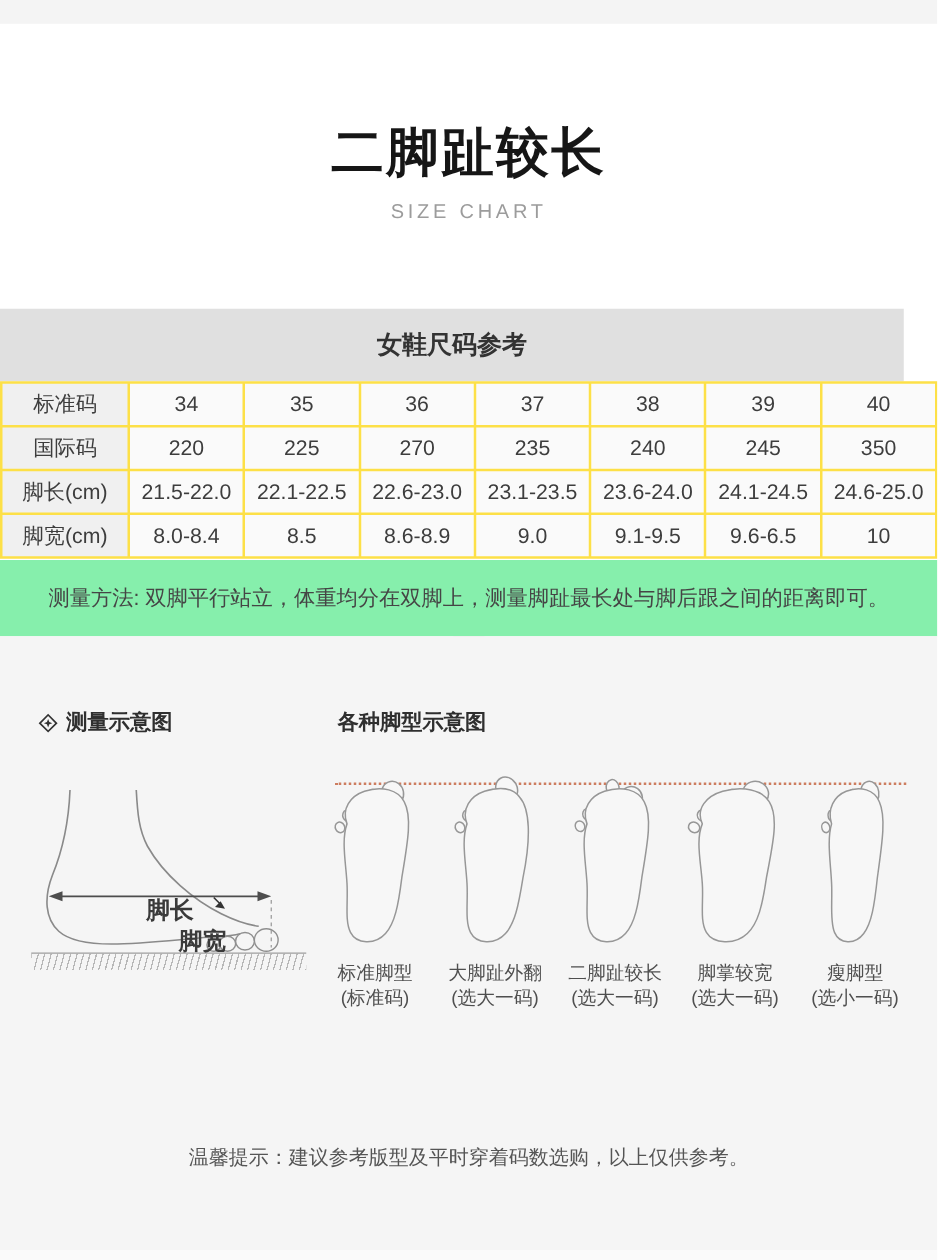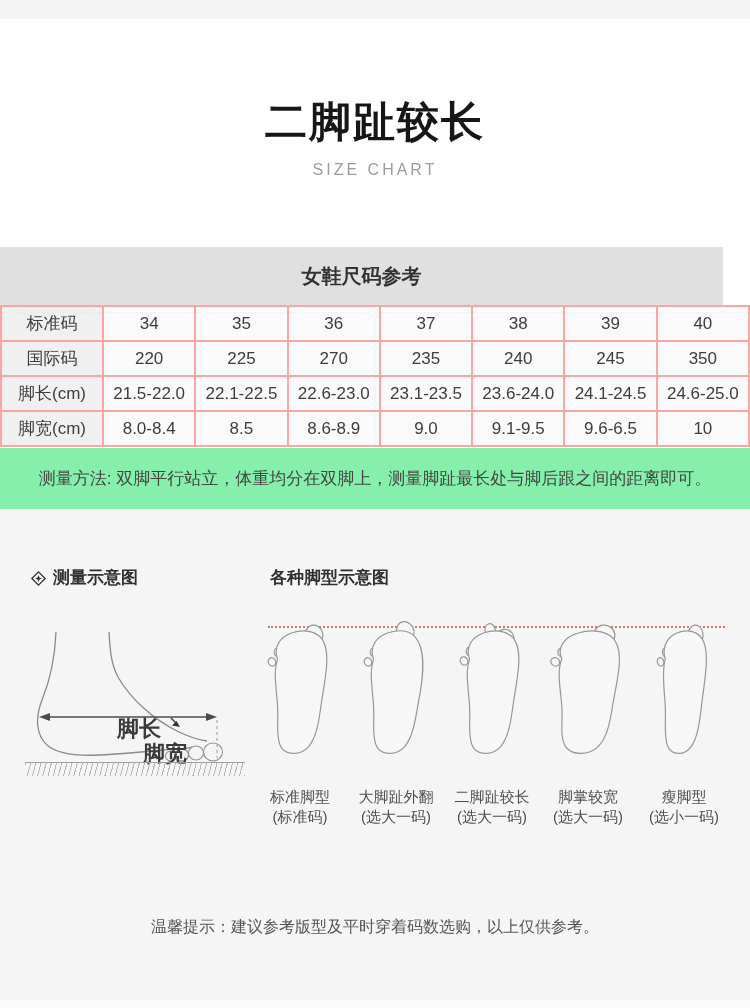--- a/index.html
+++ b/index.html
@@ -30,21 +30,21 @@
   
   .band-title{
     position:absolute;top:247px;left:0;width:723px;height:58px;
     background:#e0e0e0;
     text-align:center;line-height:58px;
     font-size:20px;font-weight:700;color:#333;
   }
   table.size-table{
     position:absolute;top:305px;left:0;width:750px;
     border-collapse:separate;border-spacing:2px;
-    table-layout:fixed;background:#fca5a5;
+    table-layout:fixed;background:#fde047;
   }
   table.size-table td{
     height:33px;padding:0;text-align:center;vertical-align:middle;
     font-size:17px;color:#3d3d3d;background:#fafafa;
   }
   table.size-table td.lbl{background:#f0f0f0;width:100px;}
 
   .measure-band{
     position:absolute;top:448px;left:0;width:750px;height:61px;
     background:#86efac;
@@ -66,42 +66,42 @@
     font-size:17px;font-weight:700;color:#2f2f2f;line-height:20px;
   }
   .sec-title.measure{top:59px;left:30px;}
   .sec-title.types{top:59px;left:270px;}
   .diamond{flex:0 0 auto;}
 
   
   .measure-diagram{position:absolute;top:123px;left:25px;width:220px;height:150px;}
   .measure-diagram svg{position:absolute;top:0;left:0;}
   .mlabel{
-    position:absolute;font-size:22px;font-weight:700;color:#3a3a3a;line-height:18px;
+    position:absolute;font-size:19px;font-weight:700;color:#3a3a3a;line-height:18px;
   }
   .lbl-len{top:88px;left:92px;}
   .lbl-wid{top:113px;left:118px;}
   .ground{
     position:absolute;left:0;top:130px;width:220px;height:13px;
     border-top:1px solid #9e9e9e;
     background:repeating-linear-gradient(105deg,#b7b7b7 0 1px,transparent 1px 5px);
   }
 
   
   .dotted-line{
     position:absolute;top:117px;left:268px;width:457px;height:0;
     border-top:2px dotted #cd7d5f;
   }
   .feet-row{
     position:absolute;top:107px;left:256px;width:472px;
     display:flex;justify-content:space-between;
   }
   .foot-item{width:88px;display:flex;flex-direction:column;align-items:center;}
   .foot-svg-slot{width:84px;height:145px;}
-  .foot-name{margin-top:26px;font-size:15px;color:#4f4f4f;line-height:20px;text-align:center;}
+  .foot-name{margin-top:8px;font-size:15px;color:#4f4f4f;line-height:20px;text-align:center;}
   .foot-note{font-size:15px;color:#4f4f4f;line-height:20px;text-align:center;}
   .fs{fill:#f7f7f7;stroke:#979797;stroke-width:1.2;vector-effect:non-scaling-stroke;}
 
   .tip{
     position:absolute;top:407px;left:0;width:750px;
     text-align:center;font-size:16px;color:#555;line-height:22px;
   }
   .bottom-strip{position:absolute;top:1000px;left:0;width:750px;height:8px;background:#fafafa;}
 
   .sideline{fill:none;stroke:#8a8a8a;stroke-width:1.3;}

